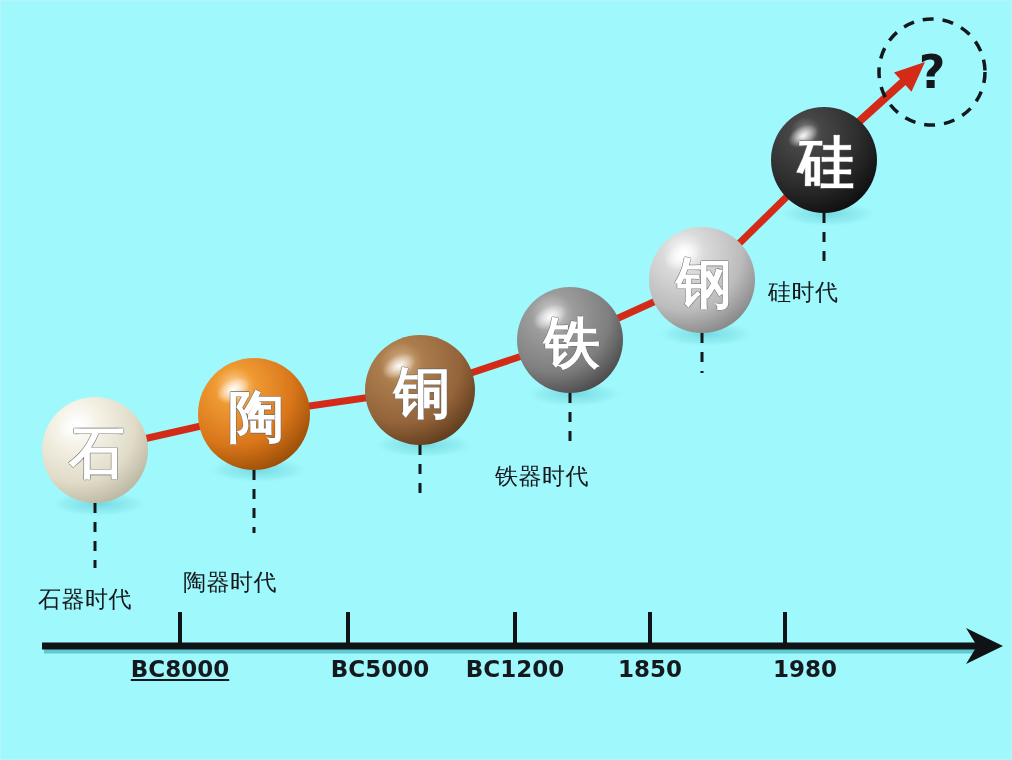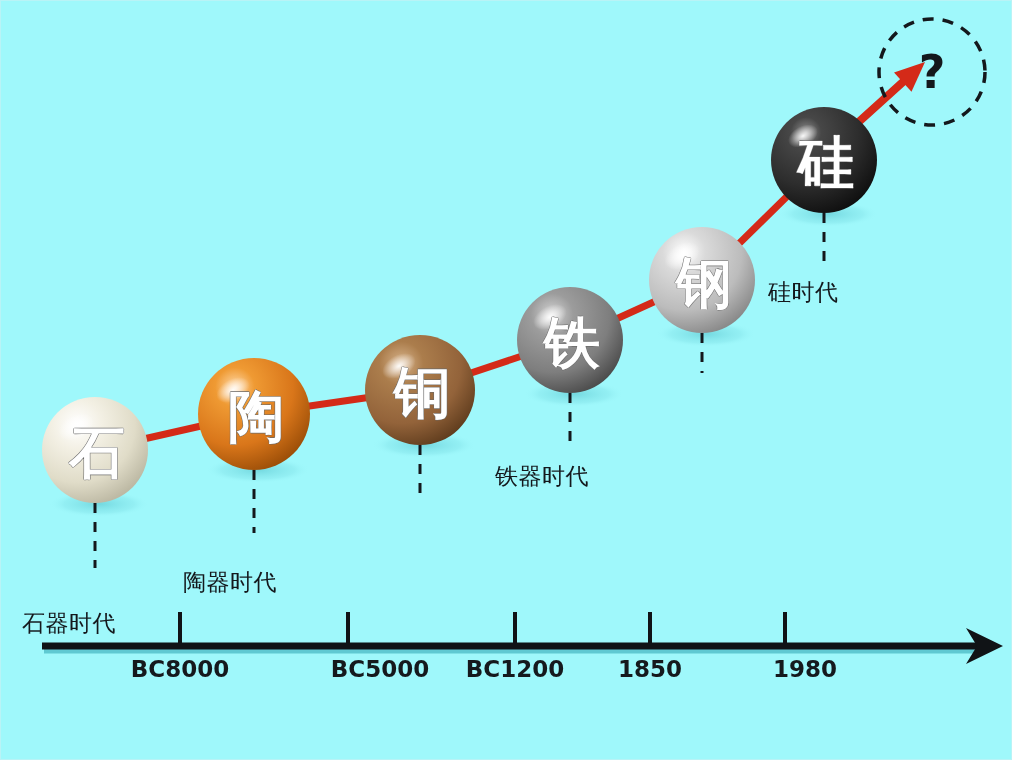--- a/index.html
+++ b/index.html
@@ -228,27 +228,27 @@
       <line x1="180" y1="612" x2="180" y2="646"></line>
       <line x1="348" y1="612" x2="348" y2="646"></line>
       <line x1="515" y1="612" x2="515" y2="646"></line>
       <line x1="650" y1="612" x2="650" y2="646"></line>
       <line x1="785" y1="612" x2="785" y2="646"></line>
     </g>
   </svg>
 
   <div class="layer" id="label-layer">
 
-    <div class="era-label" style="left:22px;  top:588px;margin-top:24px;">石器时代</div>
+    <div class="era-label" style="left:38px;  top:588px;">石器时代</div>
     <div class="era-label" style="left:183px; top:571px;">陶器时代</div>
     <div class="era-label" style="left:495px; top:465px;">铁器时代</div>
     <div class="era-label" style="left:768px; top:281px;">硅时代</div>
 
     <div id="question-mark" style="left:932px; top:72px;">?</div>
 
-    <div class="tick-label" style="left:180px; top:656px;">BC8000</div>
+    <div class="tick-label" style="left:180px; top:656px;text-decoration:underline;">BC8000</div>
     <div class="tick-label" style="left:348px; top:656px;margin-left:32px;">BC5000</div>
     <div class="tick-label" style="left:515px; top:656px;">BC1200</div>
     <div class="tick-label" style="left:650px; top:656px;">1850</div>
     <div class="tick-label" style="left:785px; top:656px;margin-left:20px;">1980</div>
 
   </div>
 </div>
 
 </body></html>

